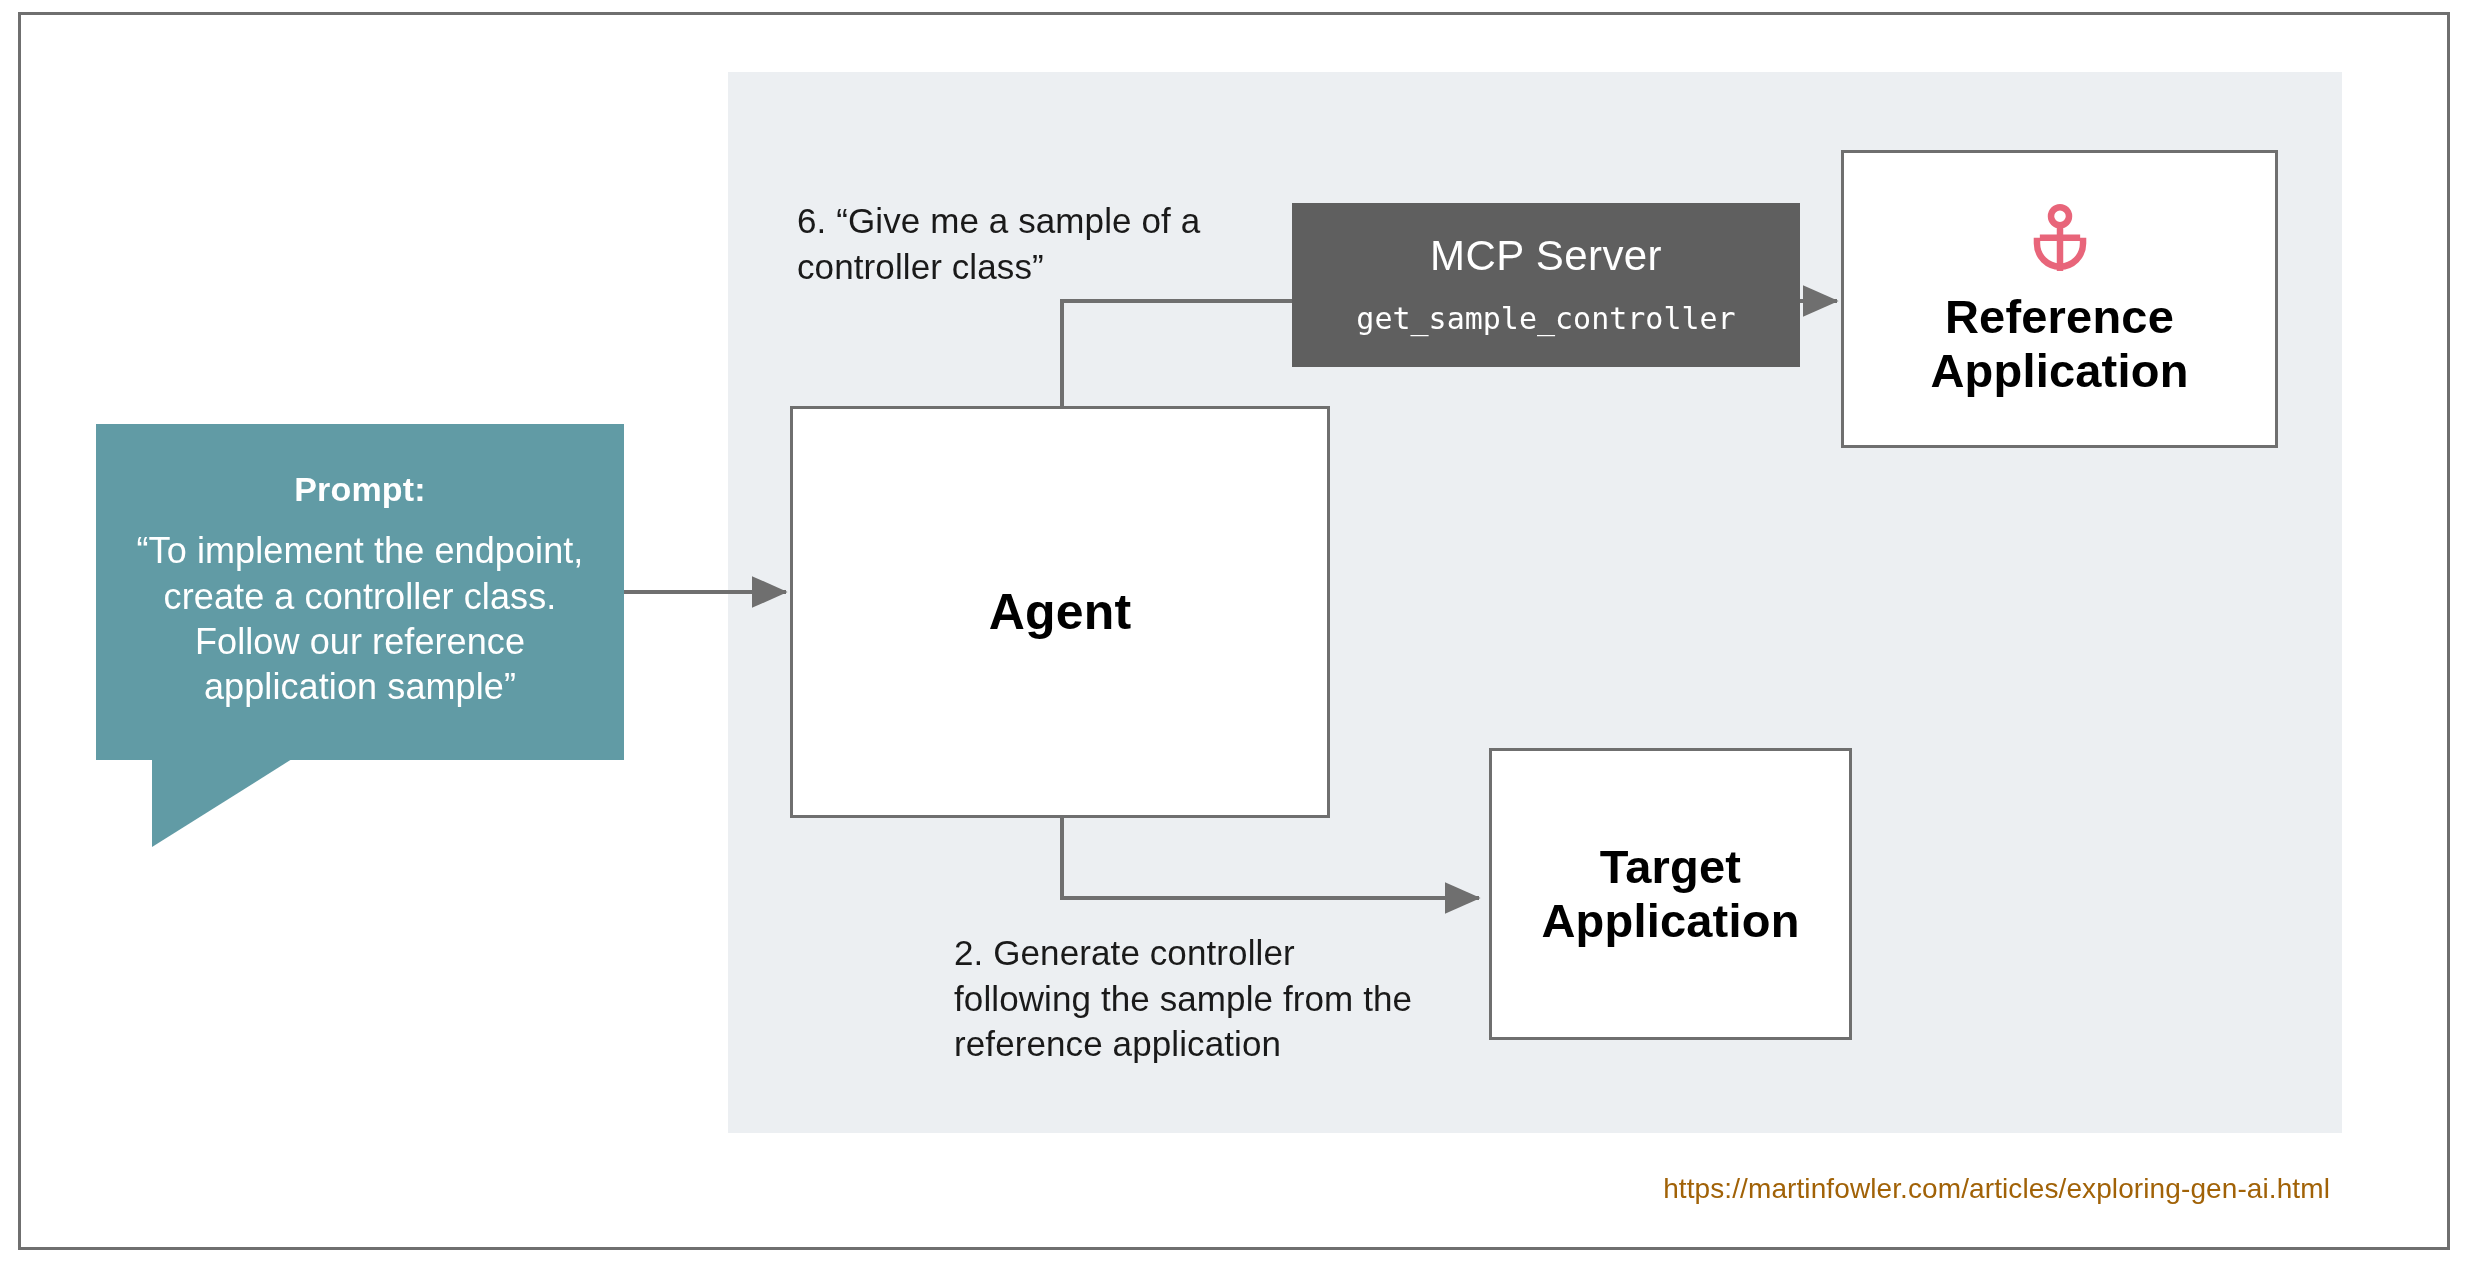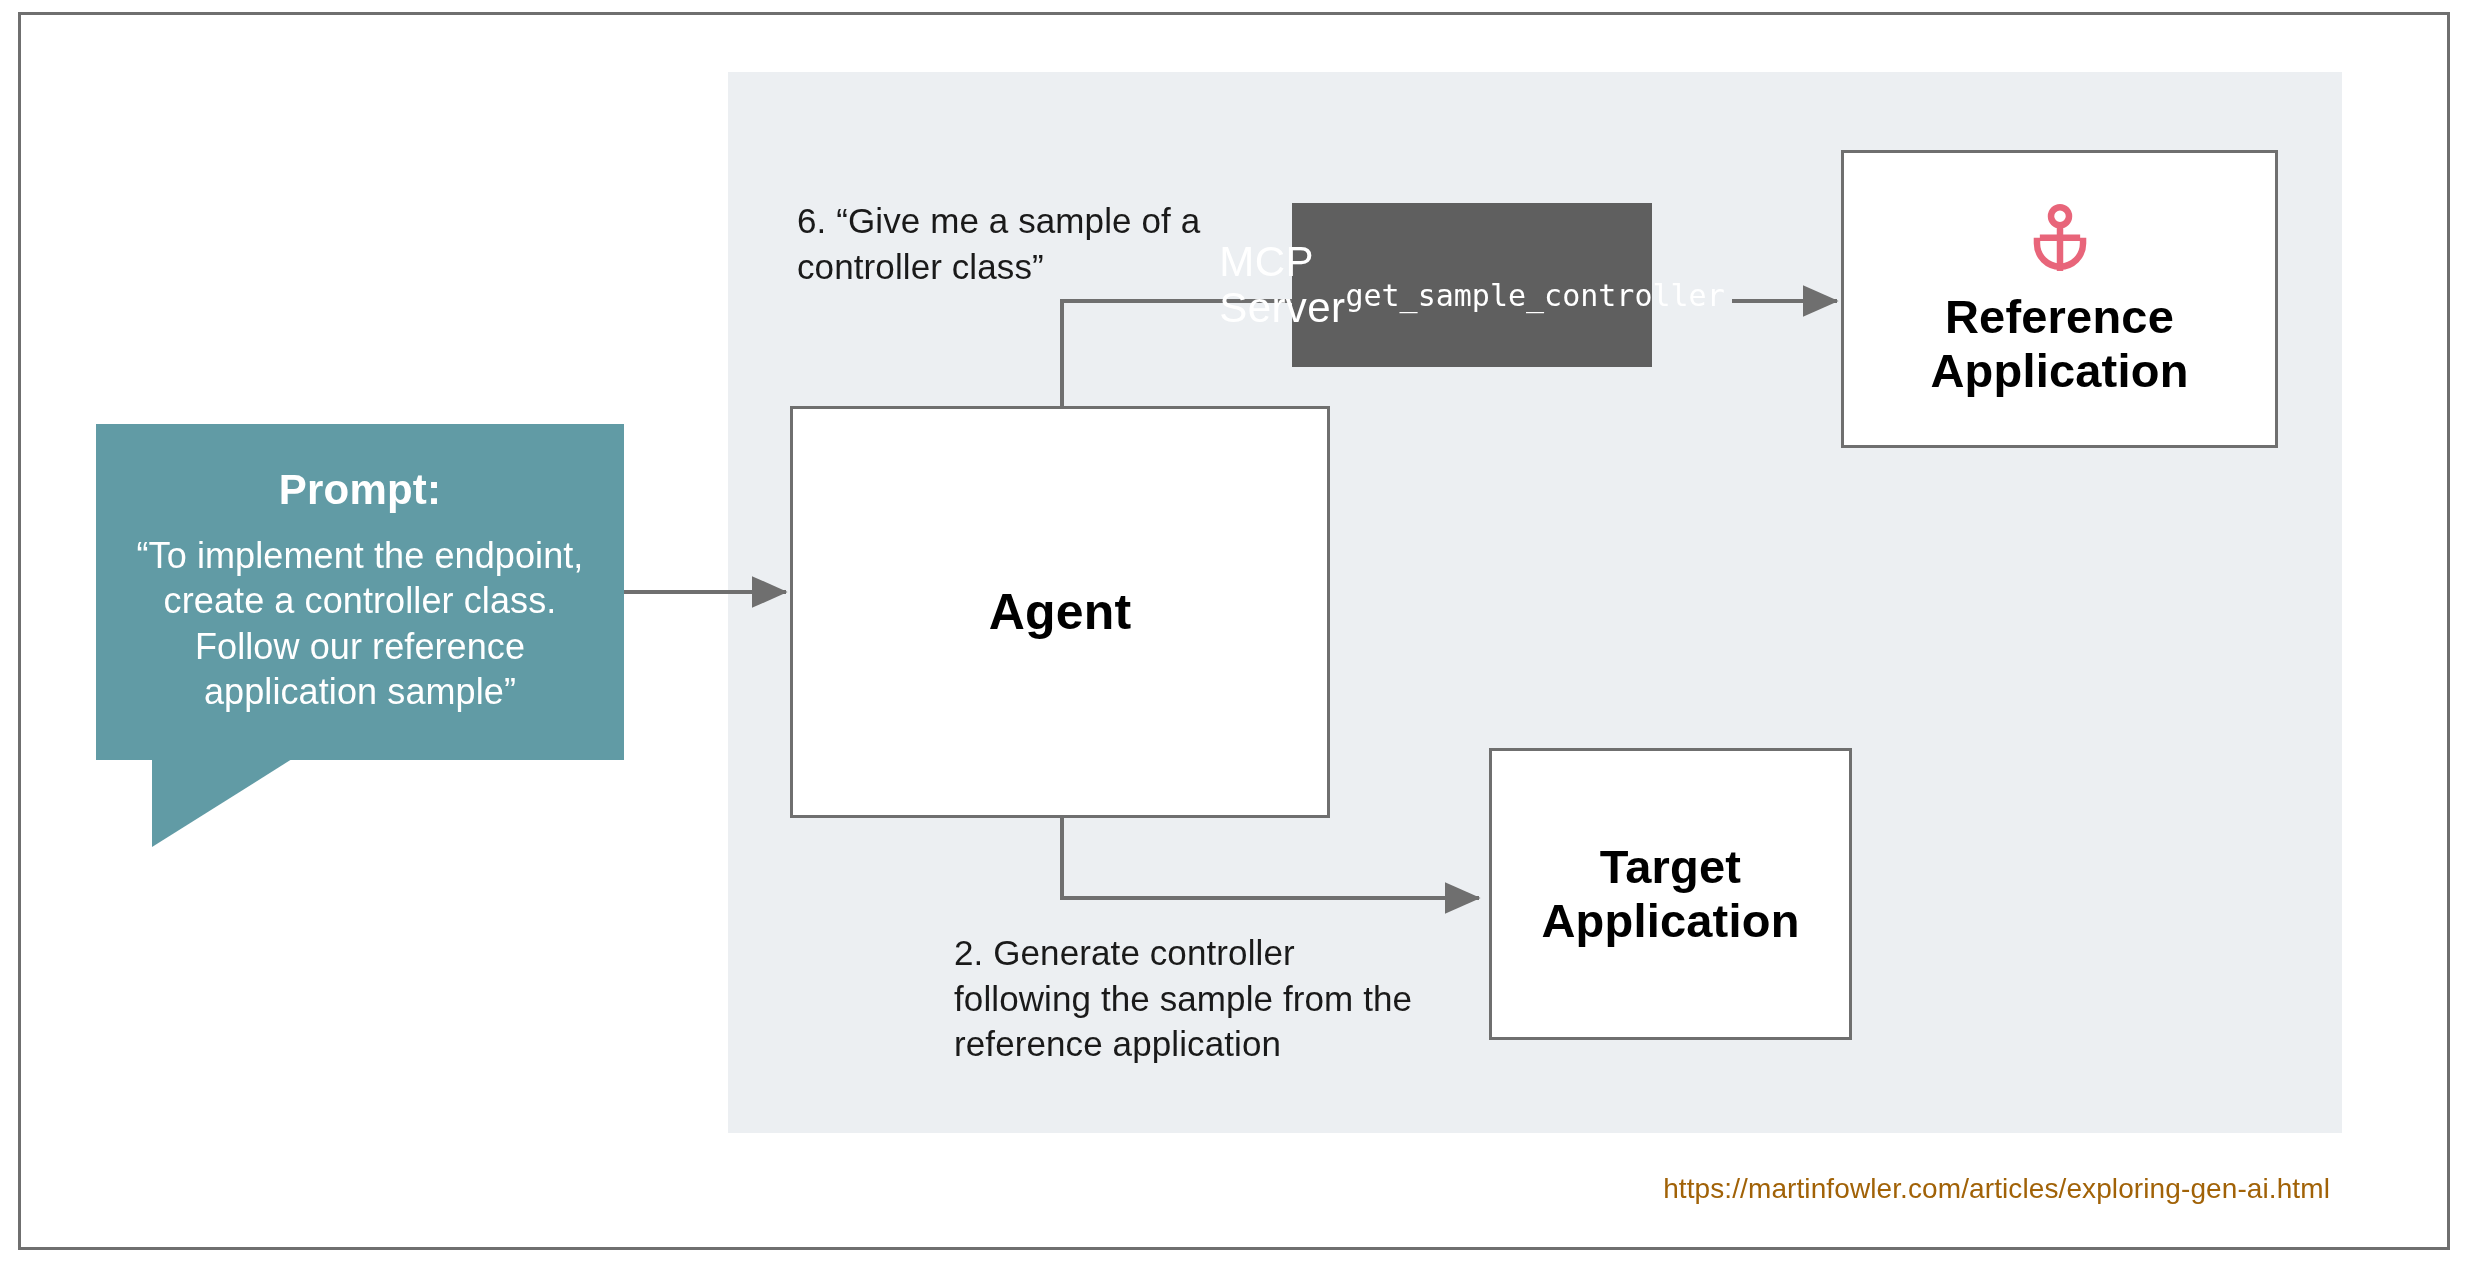--- a/index.html
+++ b/index.html
@@ -51,21 +51,21 @@
     height: 336px;
     background: #619BA5;
     display: flex;
     flex-direction: column;
     align-items: center;
     justify-content: center;
     padding: 10px 18px 14px 18px;
   }
   #prompt-bubble .prompt-title {
     color: #ffffff;
-    font-size: 42px;
+    font-size: 34px;
     font-weight: bold;
     line-height: 1.12;
     text-align: center;
     margin-bottom: 20px;
     letter-spacing: 0.2px;
   }
   #prompt-bubble .prompt-body {
     color: #ffffff;
     font-size: 36px;
     font-weight: normal;
@@ -133,25 +133,25 @@
     height: 72px;
     margin-bottom: 14px;
     display: block;
   }
 
   
   #mcp-server-box {
     position: absolute;
     left: 1292px;
     top: 203px;
-    width: 360px;
+    width: 508px;
     height: 164px;
     background: #5F5F5F;
     display: flex;
-    flex-direction: row;
+    flex-direction: column;
     align-items: center;
     justify-content: center;
   }
   #mcp-server-box .mcp-title {
     color: #ffffff;
     font-size: 42px;
     font-weight: normal;
     line-height: 1.1;
     letter-spacing: 0.4px;
   }

